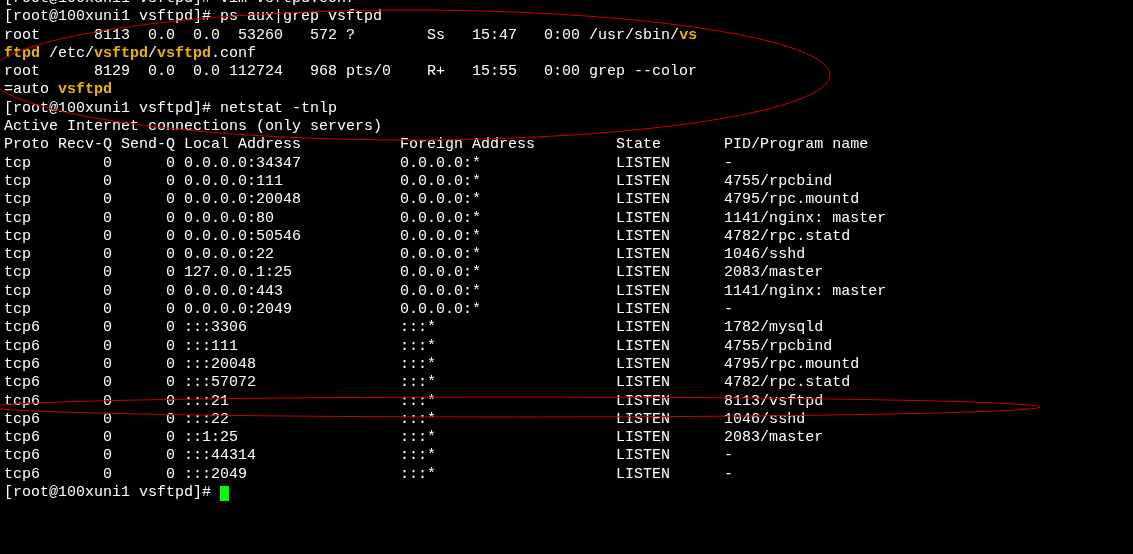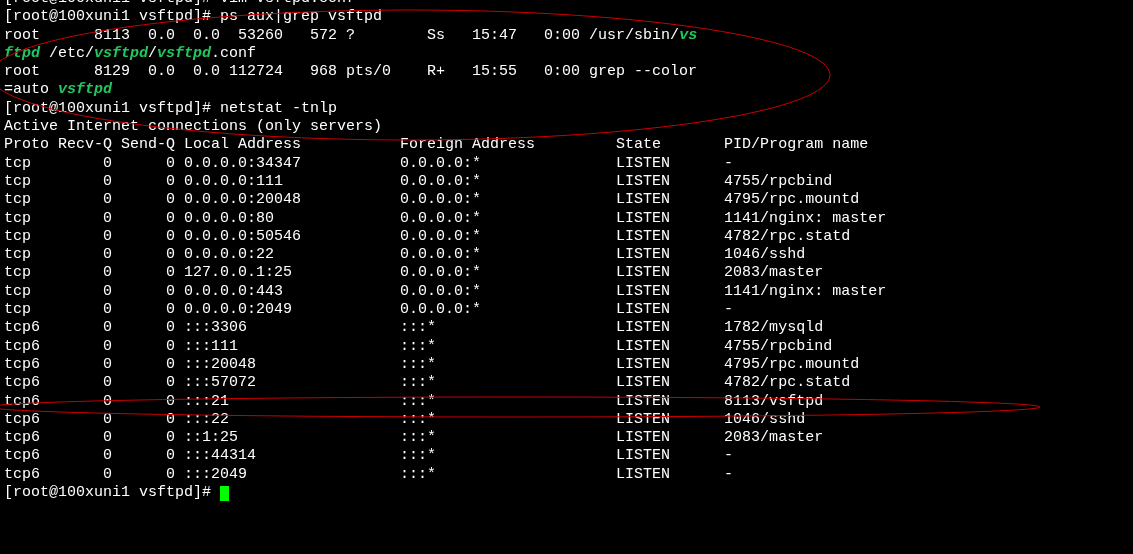--- a/index.html
+++ b/index.html
@@ -15,21 +15,21 @@
     font-size: 15px;
     line-height: 18.3px;
     color: #fff;
     position: relative;
   }
   .terminal {
     padding: 0 4px;
     white-space: pre;
   }
   .line { display: block; }
-  .red { color: #22c55e; font-weight: bold; font-style: italic; }
+  .red { color: #eab308; font-weight: bold; }
   .cursor {
     display: inline-block;
     width: 9px;
     height: 15px;
     background: #00ff00;
     vertical-align: text-bottom;
   }
   svg.annot {
     position: absolute;
     top: 0;

